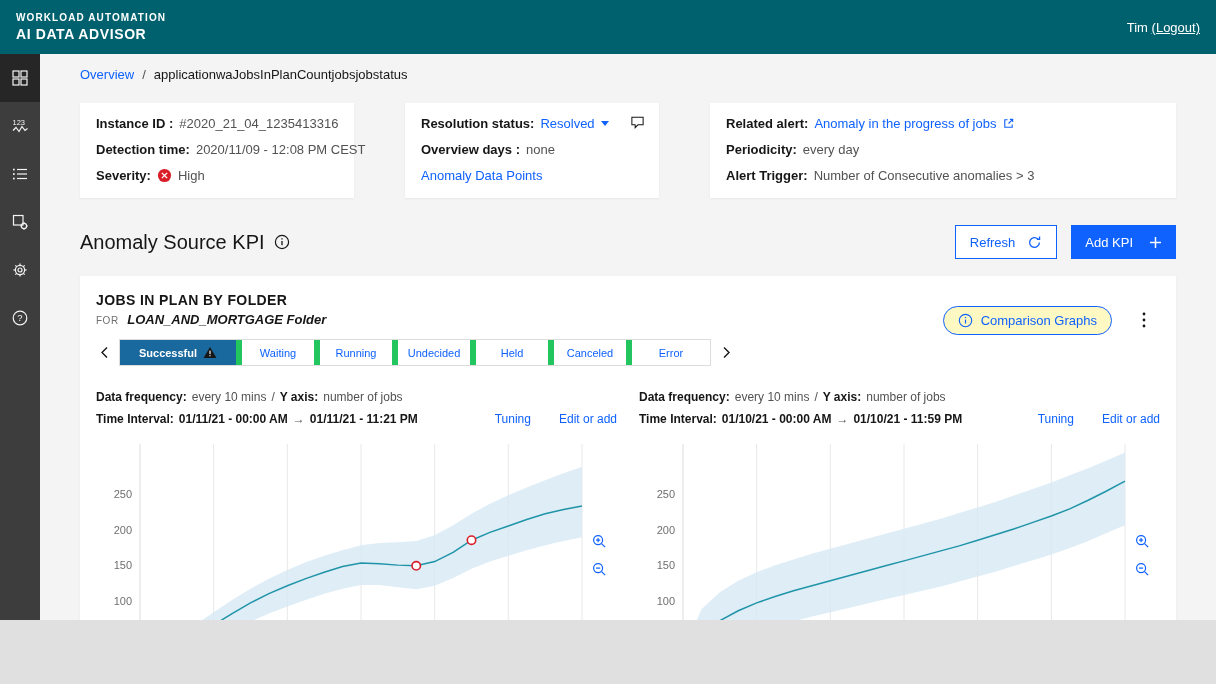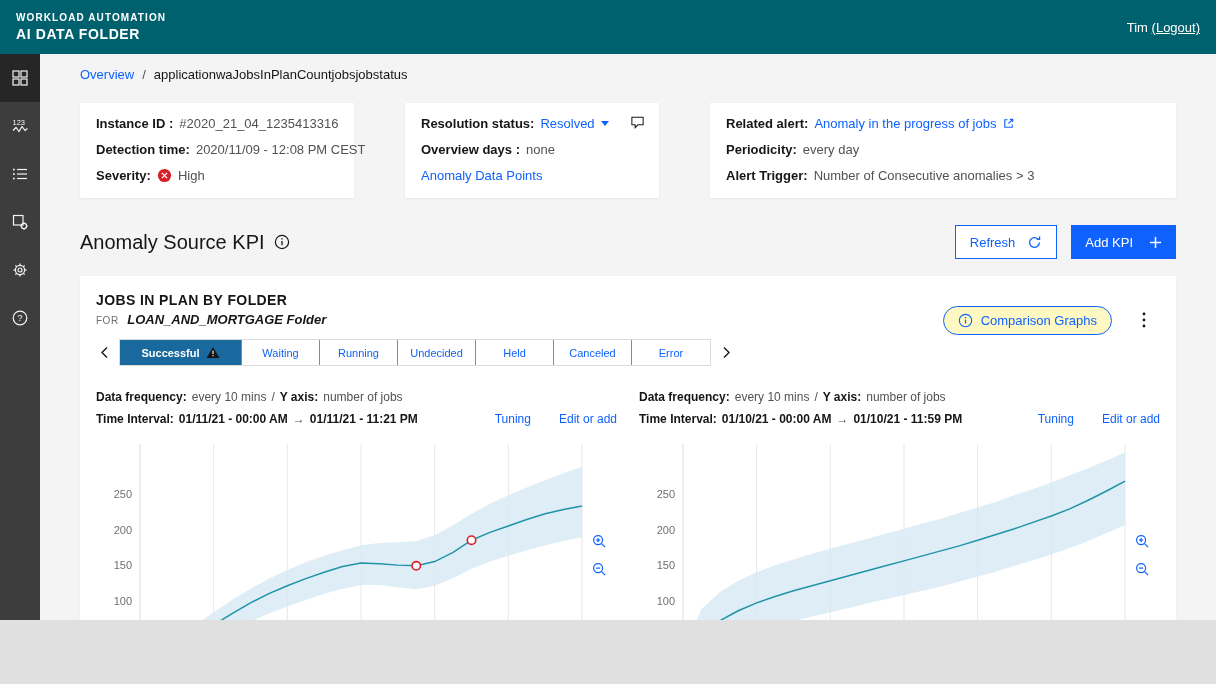--- a/index.html
+++ b/index.html
@@ -61,21 +61,21 @@
   .sub-bold { font-weight:700;font-style:italic; }
   .pill { position:absolute; right:64px; top:30px; border:1px solid #0f62fe; border-radius:16px;
           color:#0f62fe; background:#fef9c3; font-size:13px; padding:6px 14px; display:flex; gap:8px;
           align-items:center; cursor:pointer; font-family:inherit; }
   .kebab { position:absolute; right:30px; top:36px; cursor:pointer; }
 
   .tabs-row { display:flex; align-items:center; gap:7px; margin-top:12px; }
   .tab-arrow { width:16px; display:flex; justify-content:center; cursor:pointer; }
   .tabs { display:flex; border:1px solid #dcdcdc; background:#fff; }
   .tab { width:78px; height:25px; display:flex; align-items:center; justify-content:center; gap:6px;
-         font-size:11px; color:#0f62fe; border-right:1px solid #22c55e; cursor:pointer; }
+         font-size:11px; color:#0f62fe; border-right:6px solid #22c55e; cursor:pointer; }
   .tab:last-child { border-right:none; }
   .tab.active { width:122px; background:#1a699e; color:#fff; font-weight:600; }
 
   .panels { display:flex; gap:22px; margin-top:24px; }
   .panel { flex:1; position:relative; }
   .meta1, .meta2 { font-size:12px; display:flex; align-items:center; gap:5px; white-space:nowrap; }
   .meta2 { margin-top:8px; }
   .meta-label { font-weight:700; color:#161616; }
   .meta-val { color:#525252; }
   .meta-links { margin-left:auto; display:flex; gap:28px; }
@@ -86,21 +86,21 @@
   svg text { font-family:"Liberation Sans", sans-serif; }
 </style>
 </head>
 <body>
 
 <div class="page">
 
   <div class="header">
     <div class="header-left">
       <span class="eyebrow">WORKLOAD AUTOMATION</span>
-      <span class="app-title">AI DATA FOLDER</span>
+      <span class="app-title">AI DATA ADVISOR</span>
     </div>
     <div class="user">
       <span>Tim</span>
       <span class="logout">(Logout)</span>
     </div>
   </div>
 
   <div class="sidebar">
     <div class="side-item active">
       <svg width="18" height="18" viewBox="0 0 18 18" fill="none" stroke="#f4f4f4" stroke-width="1.2">

